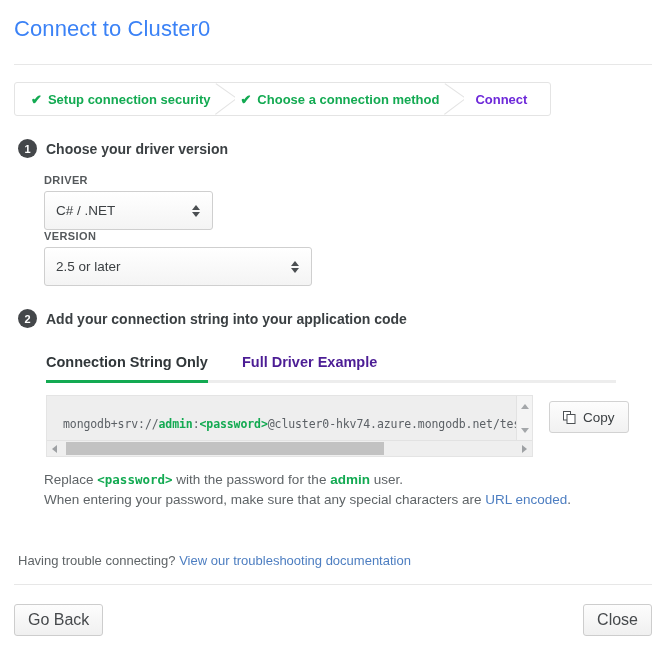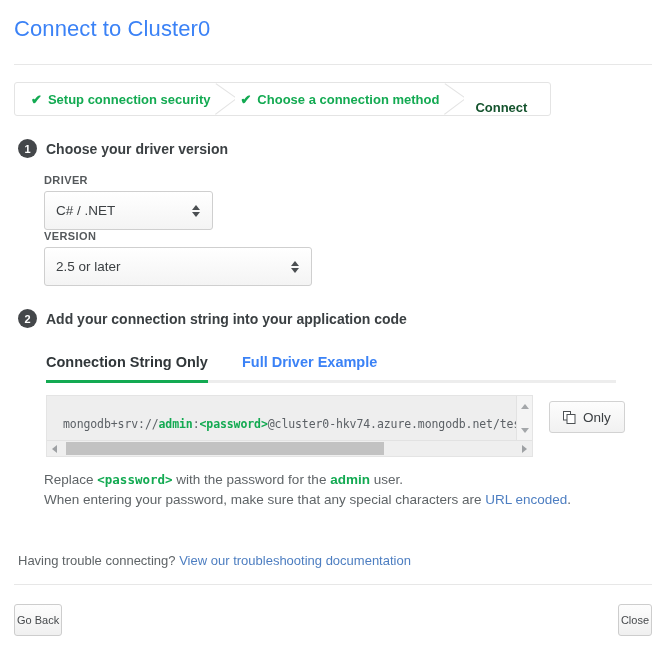--- a/index.html
+++ b/index.html
@@ -46,21 +46,21 @@
   .crumb {
     position: relative;
     display: flex;
     align-items: center;
     padding: 0 14px 0 16px;
     font-size: 13px;
     font-weight: bold;
     white-space: nowrap;
   }
   .crumb.done { color: #13aa52; }
-  .crumb.current { color: #14532d; padding-left: 22px; align-items: flex-end; }
+  .crumb.current { color: #6d28d9; padding-left: 22px; }
   .crumb .tick {
     color: #13aa52;
     font-size: 13px;
     margin-right: 6px;
     font-weight: bold;
   }
   .crumb .sep {
     position: absolute;
     right: -11px;
     top: 0;
@@ -166,21 +166,21 @@
     margin: 26px 0 0 46px;
     display: flex;
     width: 570px;
     border-bottom: 3px solid #ededed;
   }
   .tab {
     font-size: 14.5px;
     font-weight: bold;
     padding: 0 0 10px 0;
     margin-right: 34px;
-    color: #3b82f6;
+    color: #4c1d95;
     position: relative;
     white-space: nowrap;
   }
   .tab.active { color: #31373a; }
   .tab.active:after {
     content: "";
     position: absolute;
     left: 0; right: 0; bottom: -3px;
     height: 3px;
     background: #13aa52;
@@ -321,25 +321,25 @@
     position: absolute;
     left: 14px; right: 14px;
     bottom: 62px;
     height: 1px;
     background: #e7e7e7;
   }
   .btn {
     position: absolute;
     bottom: 11px;
     height: 30px;
-    padding: 0 2px;
+    padding: 0 13px;
     border: 1px solid #cdcdcd;
     border-radius: 3px;
     background: linear-gradient(#fdfdfd, #f0f0f0);
-    font-size: 11px;
+    font-size: 16px;
     color: #46494c;
     display: flex;
     align-items: center;
     justify-content: center;
   }
   .btn.go-back { left: 14px; }
   .btn.close { right: 14px; }
 </style>
 </head>
 <body>
@@ -418,21 +418,21 @@
       <span class="rt-arrow"></span>
     </div>
   </div>
   <div class="copy-btn">
     <span class="copy-icon">
       <svg width="13" height="13" viewBox="0 0 13 13">
         <rect x="0.5" y="0.5" width="7" height="8.5" fill="#ffffff" stroke="#4d5154" stroke-width="1"></rect>
         <rect x="4" y="3.5" width="8" height="9" fill="#ffffff" stroke="#4d5154" stroke-width="1"></rect>
       </svg>
     </span>
-    <span>Only</span>
+    <span>Copy</span>
   </div>
 </div>
 
 <div class="help">
   <div><span>Replace </span><span class="mono-green">&lt;password&gt;</span><span> with the password for the </span><span class="b-green">admin</span><span> user.</span></div>
   <div><span>When entering your password, make sure that any special characters are </span><span class="link">URL encoded</span><span>.</span></div>
 </div>
 
 <div class="trouble"><span>Having trouble connecting? </span><span class="link">View our troubleshooting documentation</span></div>
 

